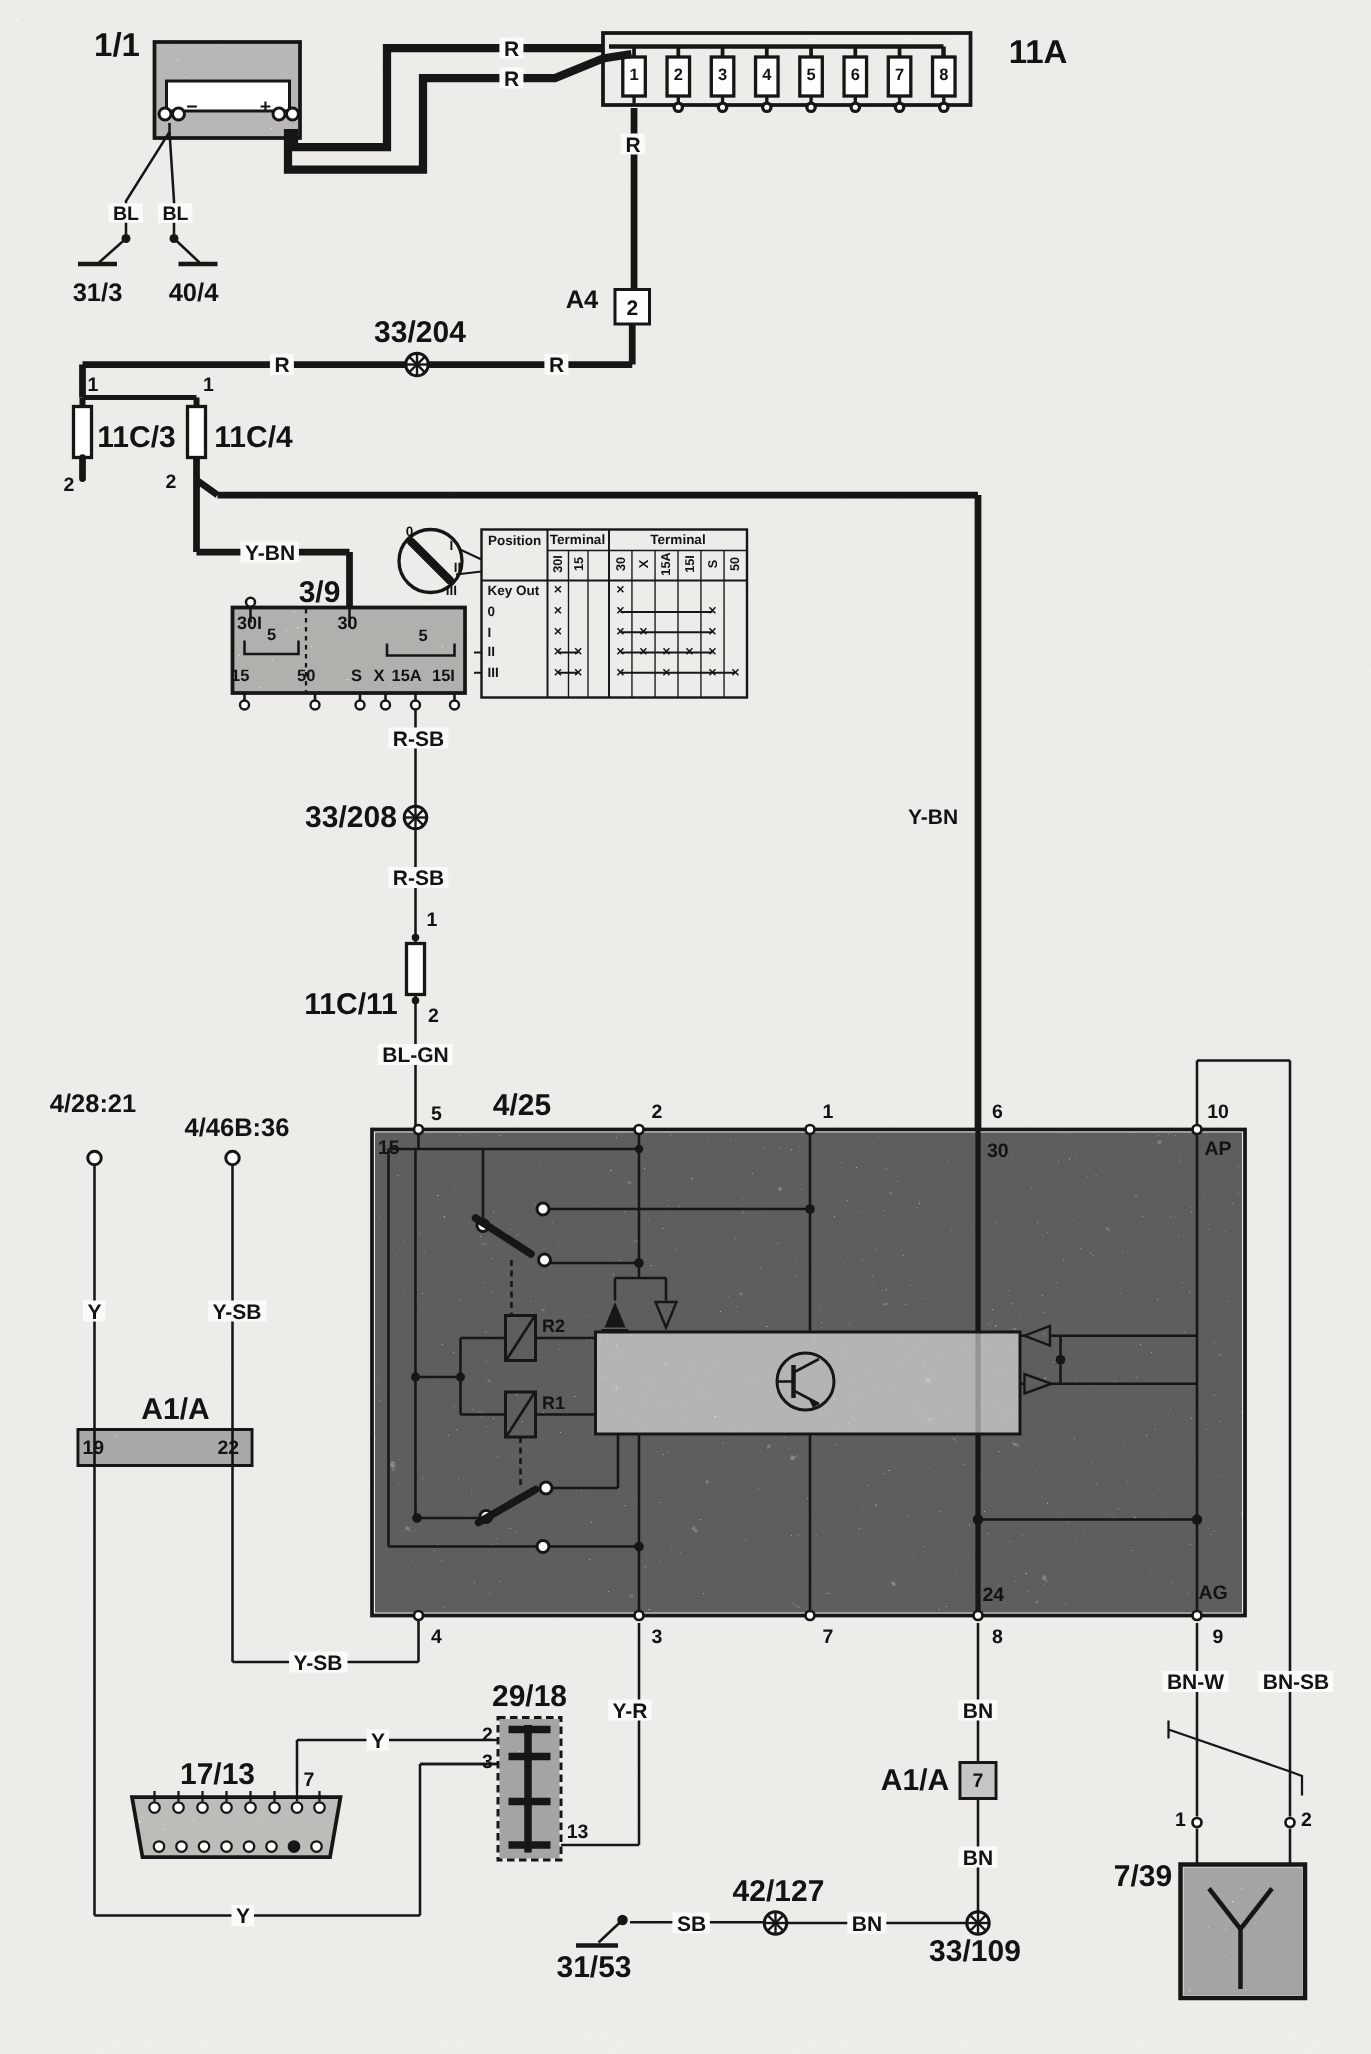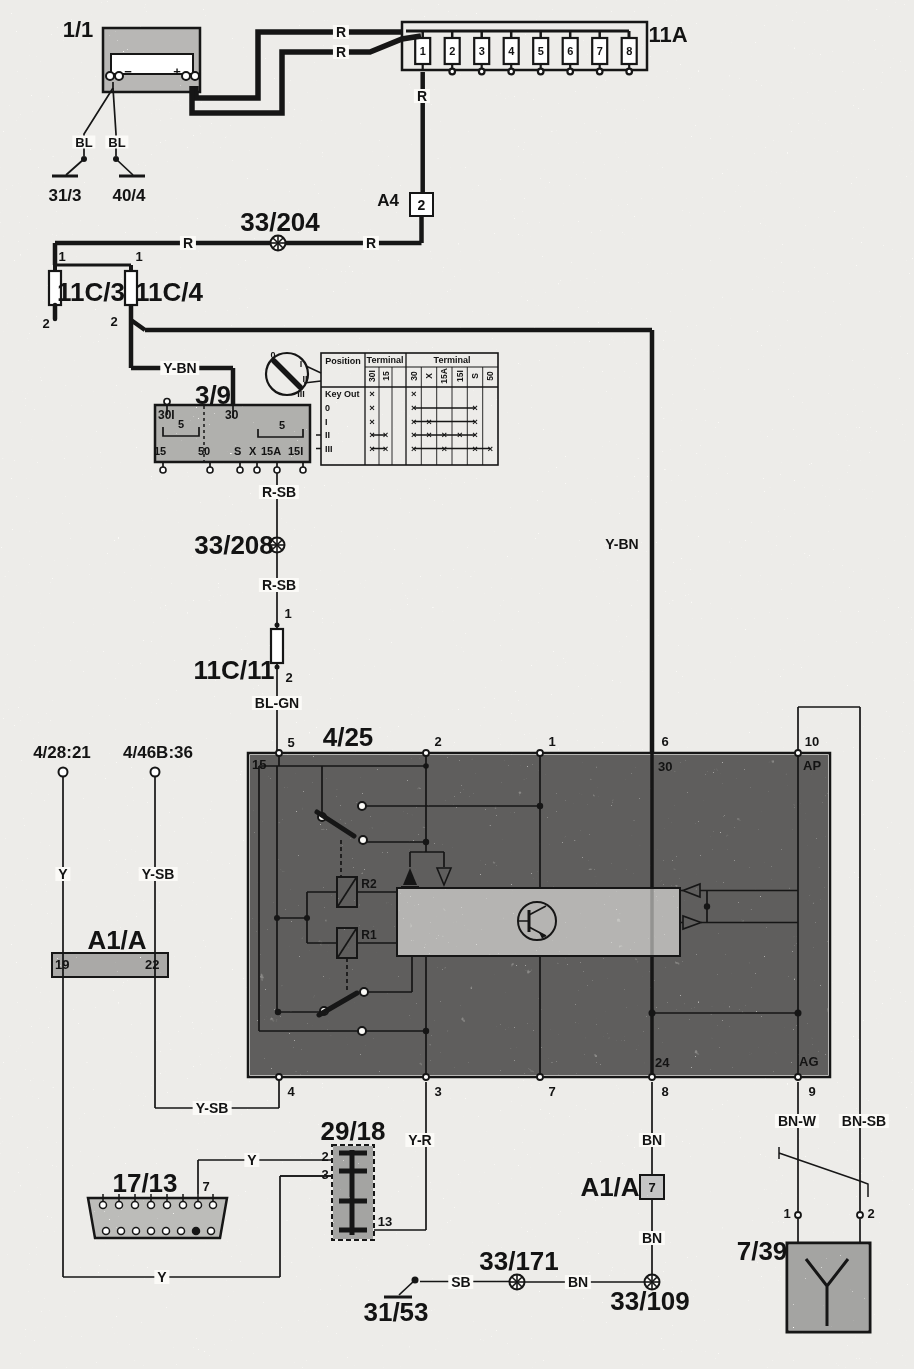--- a/index.html
+++ b/index.html
@@ -6,21 +6,21 @@
   #root{position:relative;width:914px;height:1369px;background:#fbfaf7;
         font-family:"Liberation Sans",sans-serif;overflow:hidden}
   #wires{position:absolute;left:0;top:0;z-index:1}
   .lbl{position:absolute;font-weight:bold;color:#131313;white-space:nowrap;line-height:1;z-index:2}
   .c{transform:translate(-50%,-50%)}
   .rl{transform:translateY(-50%)}
   .rot{transform:translate(-50%,-50%) rotate(-90deg)}
   .wire{background:#fbfaf7;padding:0 3px}
   .s8{font-size:8.5px}.s9{font-size:9px}.s10{font-size:9.5px}.s11{font-size:11px}
   .s12{font-size:12px}.s13{font-size:13px}.s14{font-size:14px}.s17{font-size:17px}
-  .s20{font-size:26px}.s22{font-size:22px}
+  .s20{font-size:20px}.s22{font-size:22px}
 </style>
 </head>
 <body>
 
 <div id="root">
 
 <svg id="wires" width="914" height="1369" viewBox="0 0 914 1369">
   <defs>
     <filter id="g1" x="-5%" y="-5%" width="110%" height="110%">
       <feTurbulence type="fractalNoise" baseFrequency="0.55" numOctaves="2" seed="7" result="n"></feTurbulence>
@@ -295,21 +295,21 @@
 </svg>
 
 <div class="lbl c s22" style="left:78px;top:30px">1/1</div>
 <div class="lbl c s13" style="left:128px;top:71px">−</div>
 <div class="lbl c s13" style="left:177px;top:71px">+</div>
 <div class="lbl c s13 wire" style="left:84px;top:142px">BL</div>
 <div class="lbl c s13 wire" style="left:117px;top:142px">BL</div>
 <div class="lbl c s17" style="left:65px;top:195px">31/3</div>
 <div class="lbl c s17" style="left:129px;top:195px">40/4</div>
 
-<div class="lbl c s22" style="left:668px;top:35px">11A</div>
+<div class="lbl c s22" style="left:692px;top:35px">11A</div>
 <div class="lbl c s14 wire" style="left:341px;top:32px">R</div>
 <div class="lbl c s14 wire" style="left:341px;top:52px">R</div>
 <div class="lbl c s11" style="left:422.7px;top:51px">1</div>
 <div class="lbl c s11" style="left:452.2px;top:51px">2</div>
 <div class="lbl c s11" style="left:481.7px;top:51px">3</div>
 <div class="lbl c s11" style="left:511.2px;top:51px">4</div>
 <div class="lbl c s11" style="left:540.7px;top:51px">5</div>
 <div class="lbl c s11" style="left:570.2px;top:51px">6</div>
 <div class="lbl c s11" style="left:599.7px;top:51px">7</div>
 <div class="lbl c s11" style="left:629.2px;top:51px">8</div>
@@ -406,21 +406,21 @@
 <div class="lbl s13" style="left:655px;top:1056px">24</div>
 <div class="lbl s13" style="left:799px;top:1055px">AG</div>
 <div class="lbl c s12" style="left:369px;top:884px">R2</div>
 <div class="lbl c s12" style="left:369px;top:935px">R1</div>
 <div class="lbl c s13" style="left:291px;top:1091px">4</div>
 <div class="lbl c s13" style="left:438px;top:1091px">3</div>
 <div class="lbl c s13" style="left:552px;top:1091px">7</div>
 <div class="lbl c s13" style="left:665px;top:1091px">8</div>
 <div class="lbl c s13" style="left:812px;top:1091px">9</div>
 
-<div class="lbl c s17" style="left:62px;top:752px">4/28:21</div>
+<div class="lbl c s17" style="left:62px;top:736px">4/28:21</div>
 <div class="lbl c s17" style="left:158px;top:752px">4/46B:36</div>
 <div class="lbl c s14 wire" style="left:63px;top:874px">Y</div>
 <div class="lbl c s14 wire" style="left:158px;top:874px">Y-SB</div>
 <div class="lbl c s20" style="left:117px;top:940px">A1/A</div>
 <div class="lbl s13" style="left:55px;top:958px">19</div>
 <div class="lbl s13" style="left:145px;top:958px">22</div>
 <div class="lbl c s14 wire" style="left:212px;top:1108px">Y-SB</div>
 <div class="lbl c s14 wire" style="left:162px;top:1277px">Y</div>
 
 <div class="lbl c s20" style="left:145px;top:1183px">17/13</div>
@@ -431,21 +431,21 @@
 <div class="lbl c s13" style="left:325px;top:1174px">3</div>
 <div class="lbl c s13" style="left:385px;top:1221px">13</div>
 <div class="lbl c s14 wire" style="left:420px;top:1140px">Y-R</div>
 
 <div class="lbl c s14 wire" style="left:652px;top:1140px">BN</div>
 <div class="lbl c s20" style="left:610px;top:1187px">A1/A</div>
 <div class="lbl c s13" style="left:652px;top:1187px">7</div>
 <div class="lbl c s14 wire" style="left:652px;top:1238px">BN</div>
 <div class="lbl c s20" style="left:650px;top:1301px">33/109</div>
 <div class="lbl c s14 wire" style="left:578px;top:1282px">BN</div>
-<div class="lbl c s20" style="left:519px;top:1261px">33/171</div>
+<div class="lbl c s20" style="left:519px;top:1261px">42/127</div>
 <div class="lbl c s14 wire" style="left:461px;top:1282px">SB</div>
 <div class="lbl c s20" style="left:396px;top:1312px">31/53</div>
 
 <div class="lbl c s14 wire" style="left:797px;top:1121px">BN-W</div>
 <div class="lbl c s14 wire" style="left:864px;top:1121px">BN-SB</div>
 <div class="lbl c s13" style="left:787px;top:1213px">1</div>
 <div class="lbl c s13" style="left:871px;top:1213px">2</div>
 <div class="lbl c s20" style="left:762px;top:1251px">7/39</div>
 
 </div>

